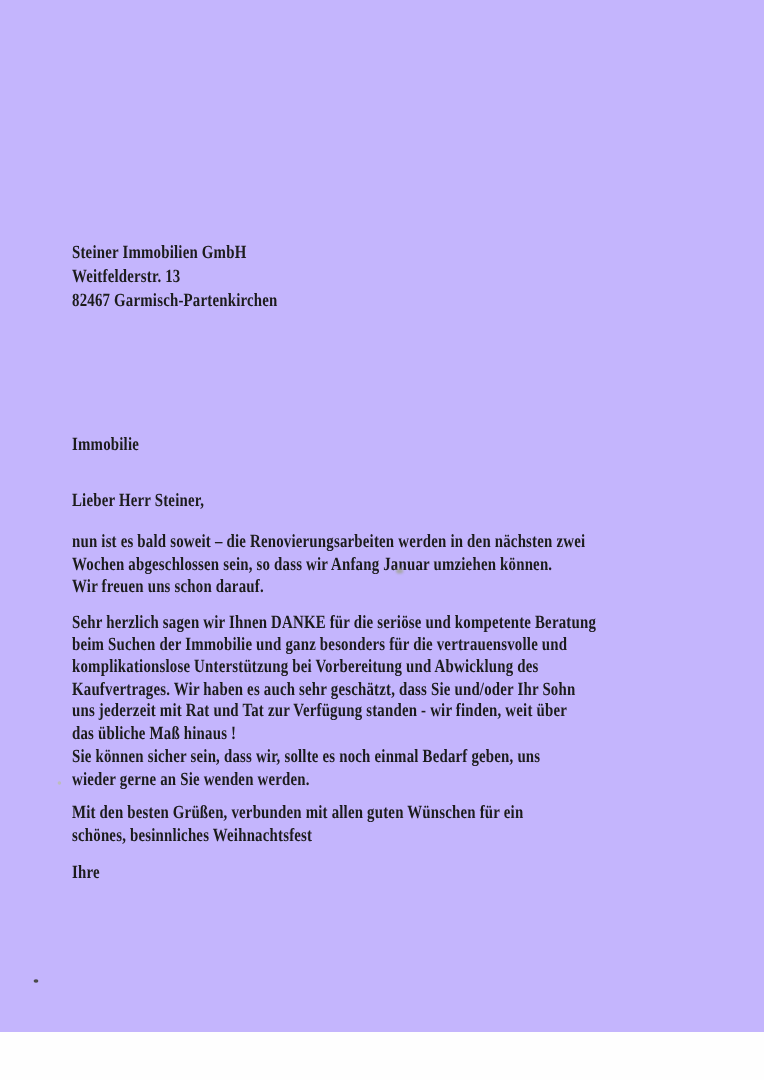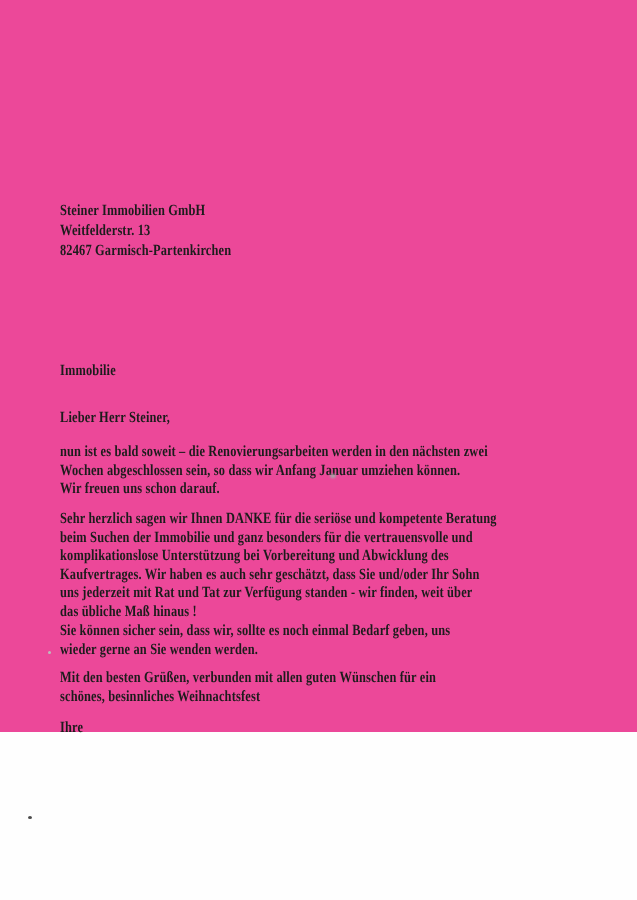--- a/index.html
+++ b/index.html
@@ -9,22 +9,22 @@
     height: 900px;
     overflow: hidden;
   }
   body {
     background: #fefefe;
     font-family: "Liberation Serif", "DejaVu Serif", serif;
   }
   .page {
     position: relative;
     width: 637px;
-    height: 732px;
-    background: #ec4899;
+    height: 860px;
+    background: #c4b5fd;
   }
   .txt {
     position: absolute;
     left: 60px;
     font-weight: bold;
     color: #1c1c1c;
     font-size: 15.5px;
     line-height: 18.5px;
     white-space: pre-line;
     transform: scaleX(0.80);

